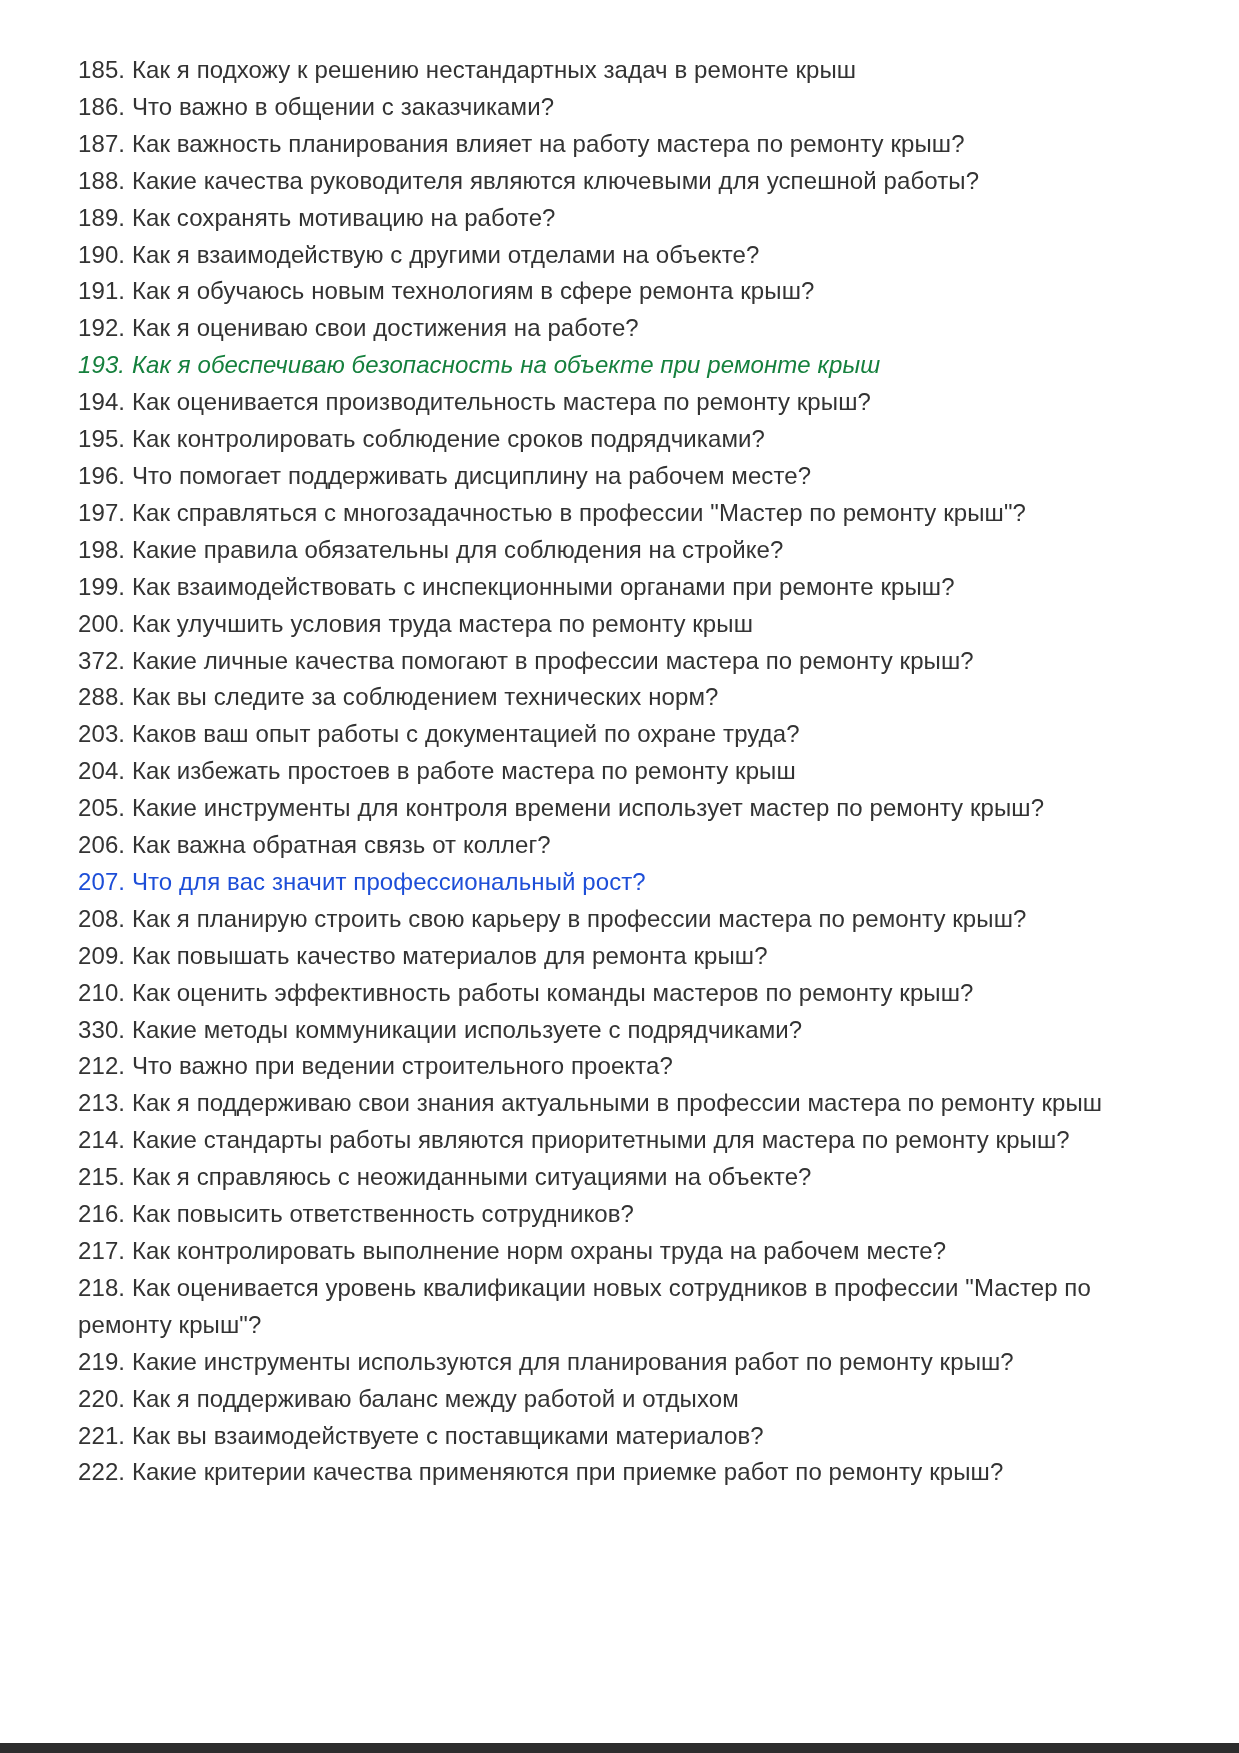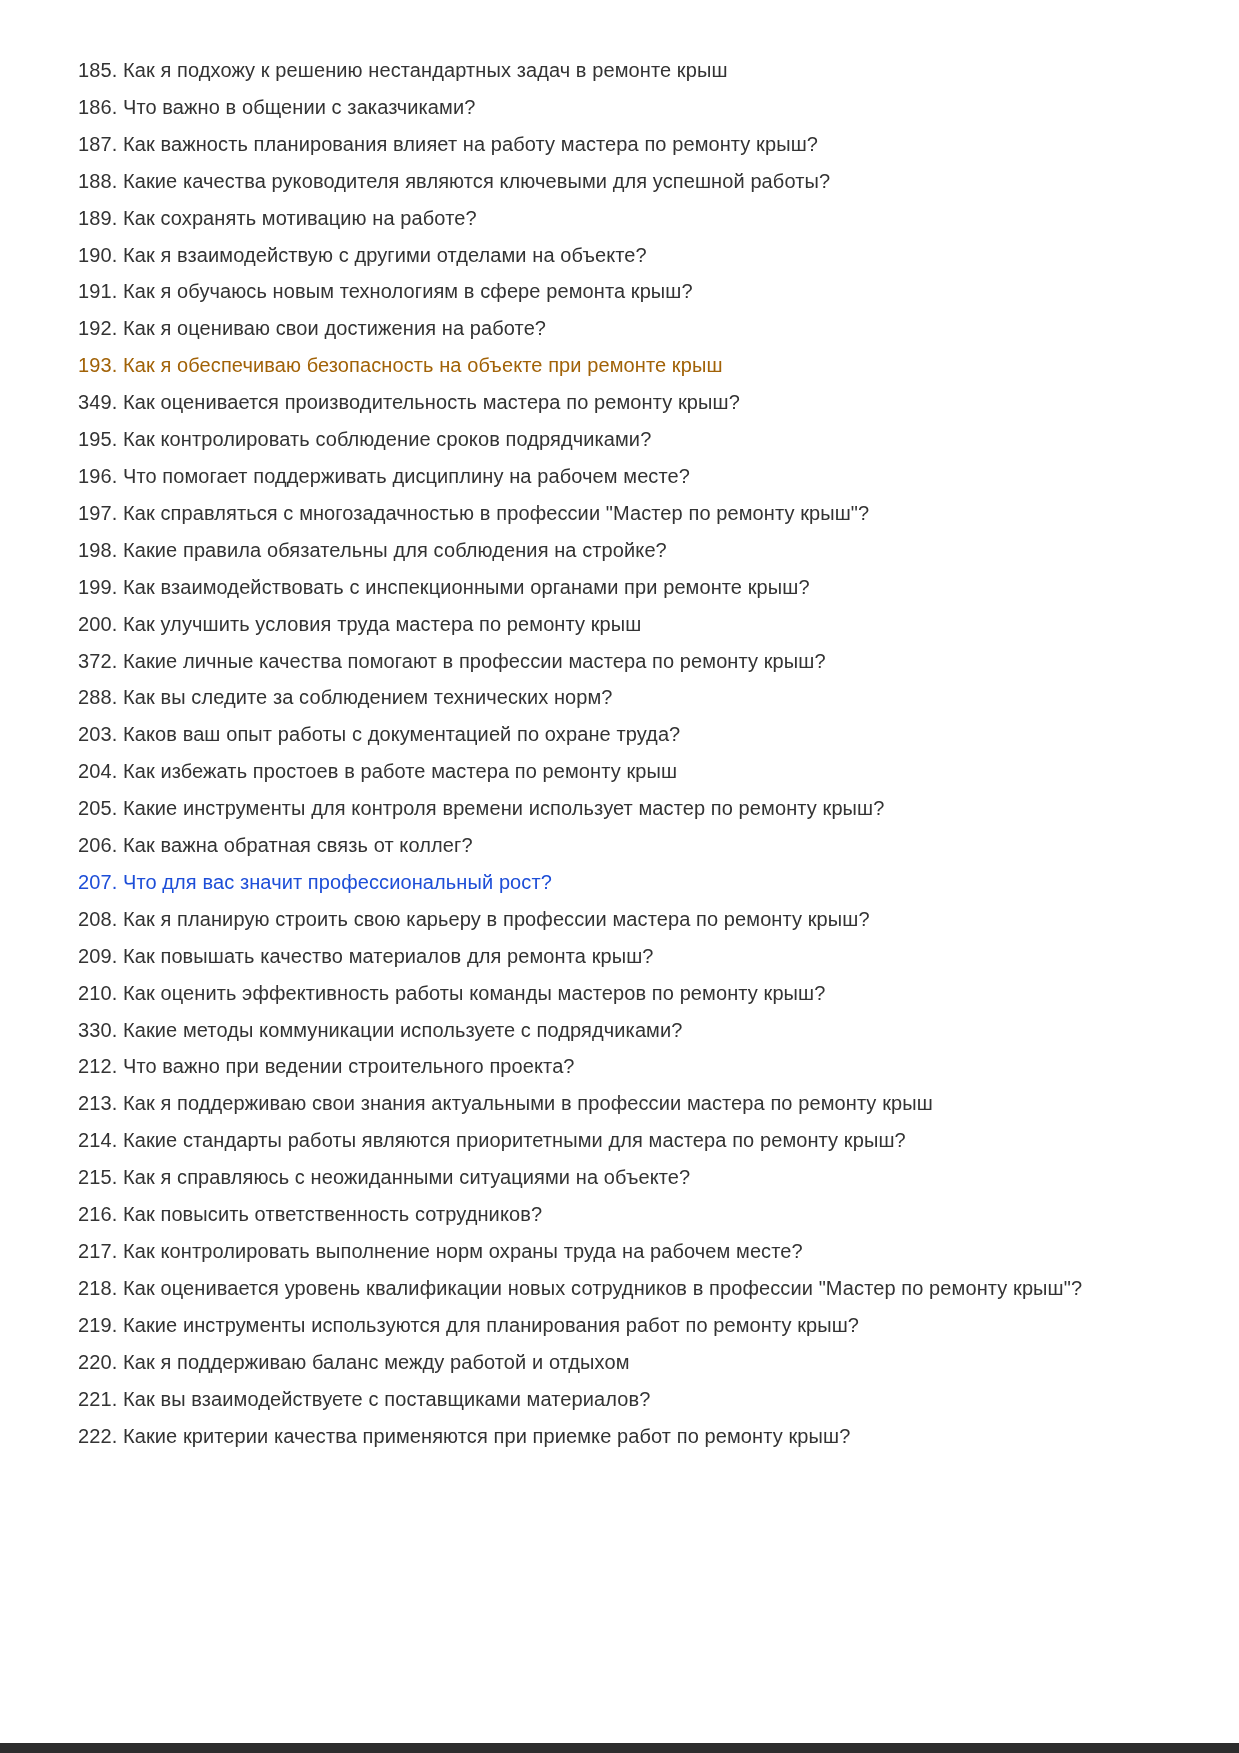--- a/index.html
+++ b/index.html
@@ -13,21 +13,21 @@
     background: #ffffff;
     font-family: "Liberation Sans", "DejaVu Sans", sans-serif;
     position: relative;
     overflow: hidden;
   }
   .page-content {
     padding: 52px 72px 0 78px;
   }
   .question {
     margin: 0;
-    font-size: 20px;
+    font-size: 24px;
     line-height: 36.9px;
     color: #333333;
     letter-spacing: 0.1px;
   }
   .footer-bar {
     position: absolute;
     left: 0;
     bottom: 0;
     width: 100%;
     height: 10px;
@@ -40,22 +40,22 @@
 <div class="page-content">
   <div>
       <p class="question" style="color: rgb(51, 51, 51);">185. Как я подхожу к решению нестандартных задач в ремонте крыш</p>
       <p class="question" style="color: rgb(51, 51, 51);">186. Что важно в общении с заказчиками?</p>
       <p class="question" style="color: rgb(51, 51, 51);">187. Как важность планирования влияет на работу мастера по ремонту крыш?</p>
       <p class="question" style="color: rgb(51, 51, 51);">188. Какие качества руководителя являются ключевыми для успешной работы?</p>
       <p class="question" style="color: rgb(51, 51, 51);">189. Как сохранять мотивацию на работе?</p>
       <p class="question" style="color: rgb(51, 51, 51);">190. Как я взаимодействую с другими отделами на объекте?</p>
       <p class="question" style="color: rgb(51, 51, 51);">191. Как я обучаюсь новым технологиям в сфере ремонта крыш?</p>
       <p class="question" style="color: rgb(51, 51, 51);">192. Как я оцениваю свои достижения на работе?</p>
-      <p class="question" style="color: #a16207;">193. Как я обеспечиваю безопасность на объекте при ремонте крыш</p>
-      <p class="question" style="color: rgb(51, 51, 51);">349. Как оценивается производительность мастера по ремонту крыш?</p>
+      <p class="question" style="color: #15803d; font-style: italic;">193. Как я обеспечиваю безопасность на объекте при ремонте крыш</p>
+      <p class="question" style="color: rgb(51, 51, 51);">194. Как оценивается производительность мастера по ремонту крыш?</p>
       <p class="question" style="color: rgb(51, 51, 51);">195. Как контролировать соблюдение сроков подрядчиками?</p>
       <p class="question" style="color: rgb(51, 51, 51);">196. Что помогает поддерживать дисциплину на рабочем месте?</p>
       <p class="question" style="color: rgb(51, 51, 51);">197. Как справляться с многозадачностью в профессии "Мастер по ремонту крыш"?</p>
       <p class="question" style="color: rgb(51, 51, 51);">198. Какие правила обязательны для соблюдения на стройке?</p>
       <p class="question" style="color: rgb(51, 51, 51);">199. Как взаимодействовать с инспекционными органами при ремонте крыш?</p>
       <p class="question" style="color: rgb(51, 51, 51);">200. Как улучшить условия труда мастера по ремонту крыш</p>
       <p class="question" style="color: rgb(51, 51, 51);">372. Какие личные качества помогают в профессии мастера по ремонту крыш?</p>
       <p class="question" style="color: rgb(51, 51, 51);">288. Как вы следите за соблюдением технических норм?</p>
       <p class="question" style="color: rgb(51, 51, 51);">203. Каков ваш опыт работы с документацией по охране труда?</p>
       <p class="question" style="color: rgb(51, 51, 51);">204. Как избежать простоев в работе мастера по ремонту крыш</p>

